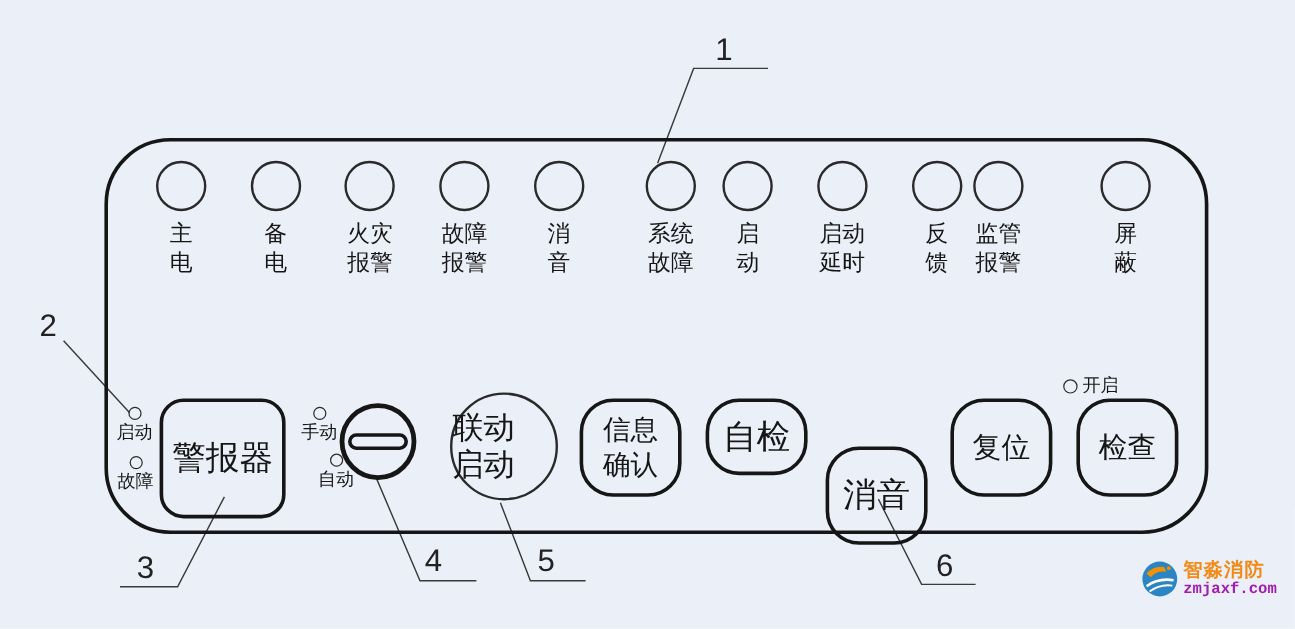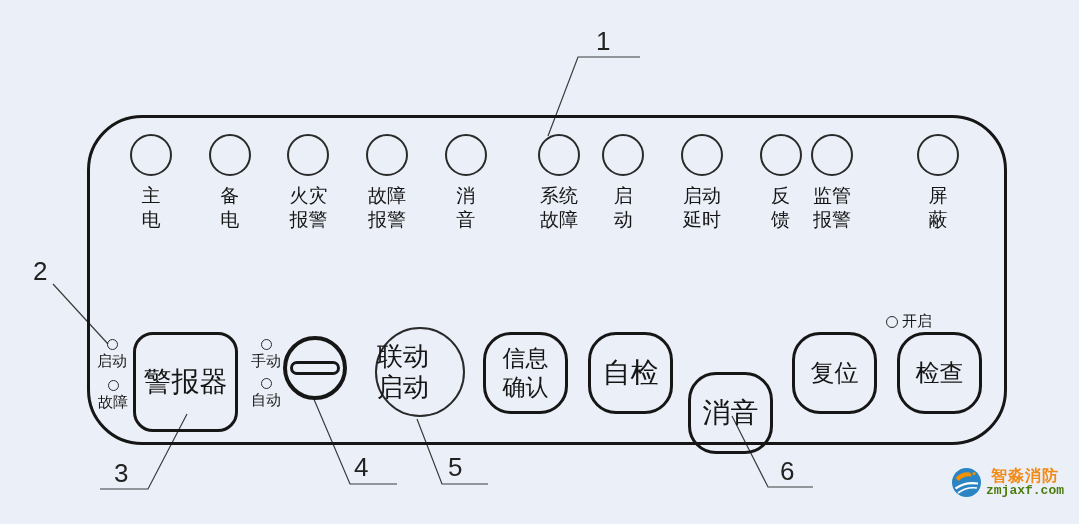--- a/index.html
+++ b/index.html
@@ -22,21 +22,21 @@
   }
   .ind-label{margin-top:8px;font-size:19px;line-height:24px;white-space:nowrap;}
   
   .btn{
     position:absolute;border:3px solid var(--line,#161616);border-radius:28px;
     box-sizing:border-box;display:flex;flex-direction:column;align-items:center;
     justify-content:center;text-align:center;background:transparent;cursor:default;
   }
   .btn-sounder{left:133px;top:332px;width:105px;height:100px;border-radius:20px;font-size:28px;}
   .btn-info{left:483px;top:332px;width:85px;height:82px;font-size:23px;line-height:29px;}
-  .btn-selftest{left:588px;top:332px;width:85px;height:82px;font-size:28px;}
+  .btn-selftest{left:588px;top:332px;width:85px;height:64px;font-size:28px;}
   .btn-mute{left:688px;top:332px;width:85px;height:82px;font-size:28px;margin-top:40px;}
   .btn-reset{left:792px;top:332px;width:85px;height:82px;font-size:24px;}
   .btn-check{left:897px;top:332px;width:85px;height:82px;font-size:24px;}
   
   .linkage{
     position:absolute;left:375px;top:327px;width:90px;height:90px;
     border:2px solid #2a2a2a;border-radius:50%;box-sizing:border-box;
     display:flex;flex-direction:column;align-items:flex-start;justify-content:center;
     font-size:26px;line-height:31px;background:transparent;
   }
@@ -49,35 +49,35 @@
   .keyslot{width:50px;height:14px;border:3px solid var(--line,#161616);border-radius:7px;box-sizing:border-box;}
   
   .mini{
     position:absolute;width:44px;display:flex;flex-direction:column;
     align-items:center;font-size:15px;line-height:16px;white-space:nowrap;
   }
   .dot{width:11px;height:11px;border:1.5px solid #2a2a2a;border-radius:50%;box-sizing:border-box;margin-bottom:3px;background:transparent;}
   .mini-start{left:90px;top:339px;}
   .mini-fault{left:91px;top:380px;}
   .mini-manual{left:244px;top:339px;}
-  .mini-auto{left:244px;top:378px;}
+  .mini-auto{left:258px;top:378px;}
   .open-ind{position:absolute;left:886px;top:312px;display:flex;align-items:center;font-size:15px;white-space:nowrap;}
   .open-ind .dot{margin:0 4px 0 0;width:12px;height:12px;}
   
   .callout-num{position:absolute;font-size:26px;color:#222;}
   .cn1{left:596px;top:26px;}
   .cn2{left:33px;top:256px;}
   .cn3{left:114px;top:458px;}
   .cn4{left:354px;top:452px;}
   .cn5{left:448px;top:452px;}
   .cn6{left:780px;top:456px;}
   .leaders{position:absolute;left:0;top:0;width:1079px;height:524px;pointer-events:none;}
   
   .wm{position:absolute;left:951px;top:467px;display:flex;align-items:flex-start;}
-  .wm-text{margin-left:4px;text-align:center;}
+  .wm-text{margin-left:4px;}
   .wm-brand{font-size:16px;font-weight:bold;line-height:17px;letter-spacing:1px;}
   .wm-site{font-size:13px;font-weight:bold;font-family:"Liberation Mono","DejaVu Sans Mono",monospace;line-height:14px;}
 </style>
 </head>
 <body>
 
 <div class="stage" style="--bg: #ebf0f8; --line: #161616;">
 
   <svg class="leaders" viewBox="0 0 1079 524" xmlns="http://www.w3.org/2000/svg">
     <polyline points="640,57 578,57 548,136" fill="none" stroke="#3a3a3a" stroke-width="1.2"></polyline>
@@ -231,17 +231,17 @@
   <div class="wm">
     <svg width="31" height="31" viewBox="0 0 31 31">
       <circle cx="15.5" cy="15.5" r="14.5" fill="#2b84c4"></circle>
       <path d="M4.5,11 Q10,4.5 19,5.5 L21,9.5 Q12.5,8.5 8,14 Z" fill="#f29200"></path>
       <circle cx="23" cy="6.5" r="1.6" fill="#f29200"></circle>
       <path d="M4.5,21.5 Q14,14.5 27,16.5" stroke="#ffffff" stroke-width="2.2" fill="none"></path>
       <path d="M7,26 Q15.5,19.5 26,21" stroke="#ffffff" stroke-width="1.6" fill="none"></path>
     </svg>
     <div class="wm-text">
       <div class="wm-brand" style="color: rgb(242, 138, 23);">智淼消防</div>
-      <div class="wm-site" style="color: #4d7c0f;">zmjaxf.com</div>
+      <div class="wm-site" style="color: #a21caf;">zmjaxf.com</div>
     </div>
   </div>
 
 </div>
 
 </body></html>

